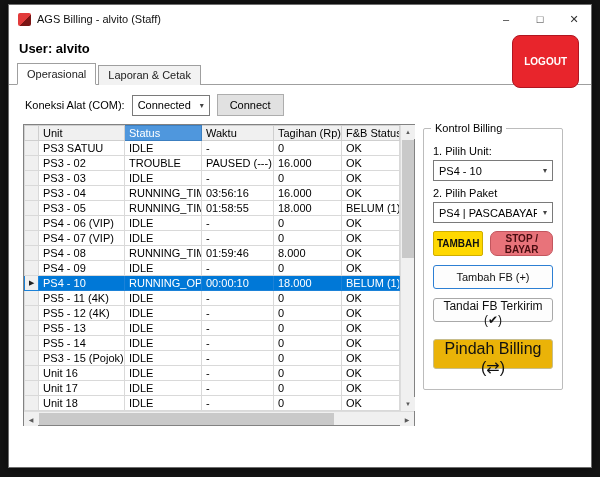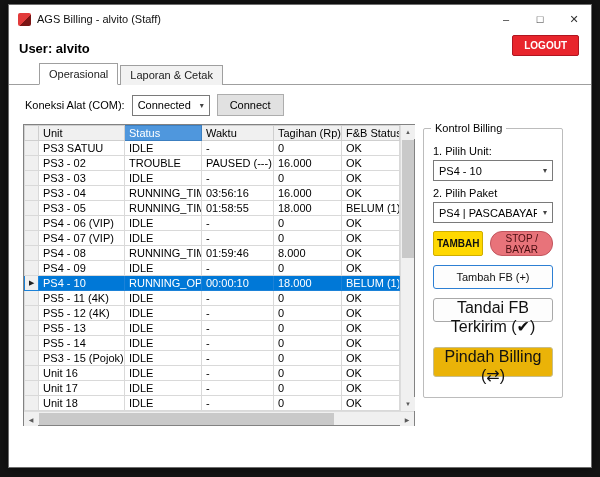--- a/index.html
+++ b/index.html
@@ -14,27 +14,27 @@
   .app-icon { width:13px; height:13px; border-radius:2px;
               background:linear-gradient(135deg,#e23b3b 0 55%,#7a1515 55% 100%); display:inline-block; }
   .win-btns { display:flex; height:28px; }
   .win-btn { width:34px; height:28px; border:none; background:#fff; font-size:11px; color:#333;
              display:flex; align-items:center; justify-content:center; cursor:default; }
 
   
   .header-row { position:relative; height:30px; padding:6px 10px 0 10px; }
   .user-label { font-size:13px; font-weight:bold; color:#000; }
   .logout-btn { position:absolute; right:12px; top:2px; background:#e8252c; color:#fff; border:1px solid #b01520;
-                font-size:10px; font-weight:bold; padding:4px 11px; border-radius:2px; }
+                font-size:10px; font-weight:bold; padding:20px 11px; border-radius:8px; }
 
   
   .tabs { display:flex; align-items:flex-end; padding-left:8px; border-bottom:1px solid #9f9f9f; height:22px; }
   .tab { font-size:11px; padding:3px 9px 4px 9px; border:1px solid #9f9f9f; border-bottom:none;
          background:#f2f2f2; color:#222; margin-right:2px; position:relative; top:1px; }
-  .tab.active { background:#fff; padding-top:4px; border-bottom:1px solid #fff; z-index:2;margin-left:22px; }
+  .tab.active { background:#fff; padding-top:4px; border-bottom:1px solid #fff; z-index:2; }
 
   
   .conn-row { display:flex; align-items:center; gap:7px; padding:9px 8px 6px 16px; font-size:11px; color:#000; }
   .combo { border:1px solid #7a7a7a; background:#fff; height:21px; display:flex; align-items:center;
            justify-content:space-between; padding:0 5px; font-size:11px; gap:6px; overflow:hidden; }
   .combo .caret { font-size:8px; color:#444; flex:none; }
   .combo .val { white-space:nowrap; overflow:hidden; }
   .combo-conn { width:78px; }
   .btn-std { background:#e1e1e1; border:1px solid #adadad; font-size:11px; height:22px; padding:0 12px; }
 
@@ -66,26 +66,26 @@
 
   
   .panel { width:140px; margin-left:8px; position:relative; border:1px solid #bcbcbc; border-radius:2px;
            padding:12px 9px 14px 9px; margin-top:4px; font-size:11px; color:#000; }
   .panel-legend { position:absolute; top:-7px; left:7px; background:#fff; padding:0 4px; font-size:11px; }
   .panel .lbl { display:block; margin:4px 0 3px 0; }
   .panel .combo { width:100%; margin-bottom:6px; }
   .btn-pair { display:flex; gap:7px; margin-top:8px; }
   .btn-tambah { flex:1; background:#ffd800; border:1px solid #cfae00; font-size:10px; font-weight:bold;
                 color:#111; height:25px; border-radius:2px; }
-  .btn-stop { flex:1.25; background:#e8737a; border:1px solid #c2565e; font-size:10px; font-weight:normal;
-              color:#4a0d10; height:25px; border-radius:12px; }
+  .btn-stop { flex:1.25; background:#e8737a; border:1px solid #c2565e; font-size:10px; font-weight:bold;
+              color:#4a0d10; height:25px; border-radius:7px; }
   .btn-fb { width:100%; margin-top:9px; background:#fdfdfd; border:1px solid #2d7fd3; height:24px;
             font-size:11px; color:#111; border-radius:3px; }
   .btn-tandai { width:100%; margin-top:9px; background:#fdfdfd; border:1px solid #a9a9a9; height:24px;
-                font-size:16px; color:#111; border-radius:3px; }
+                font-size:12px; color:#111; border-radius:3px; }
   .btn-pindah { width:100%; margin-top:13px; background:#eab308; border:1px solid #c6bd8d; height:30px;
                 font-size:16px; color:#111; border-radius:3px; }
 </style>
 </head>
 <body>
 
 <div class="desktop">
   <div class="window">
 
     <div class="titlebar">

